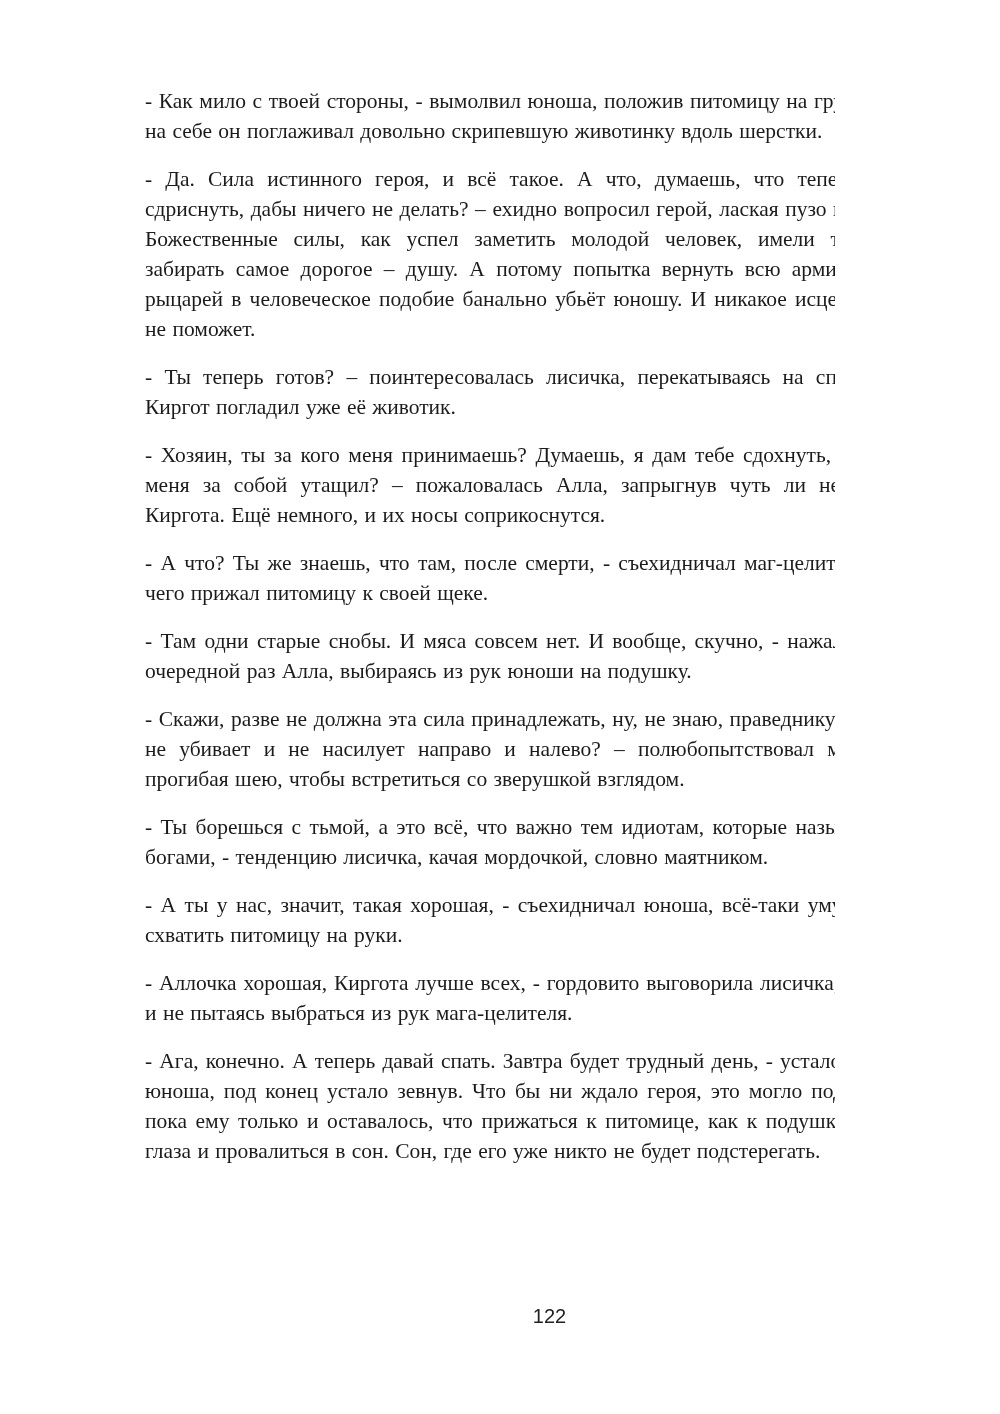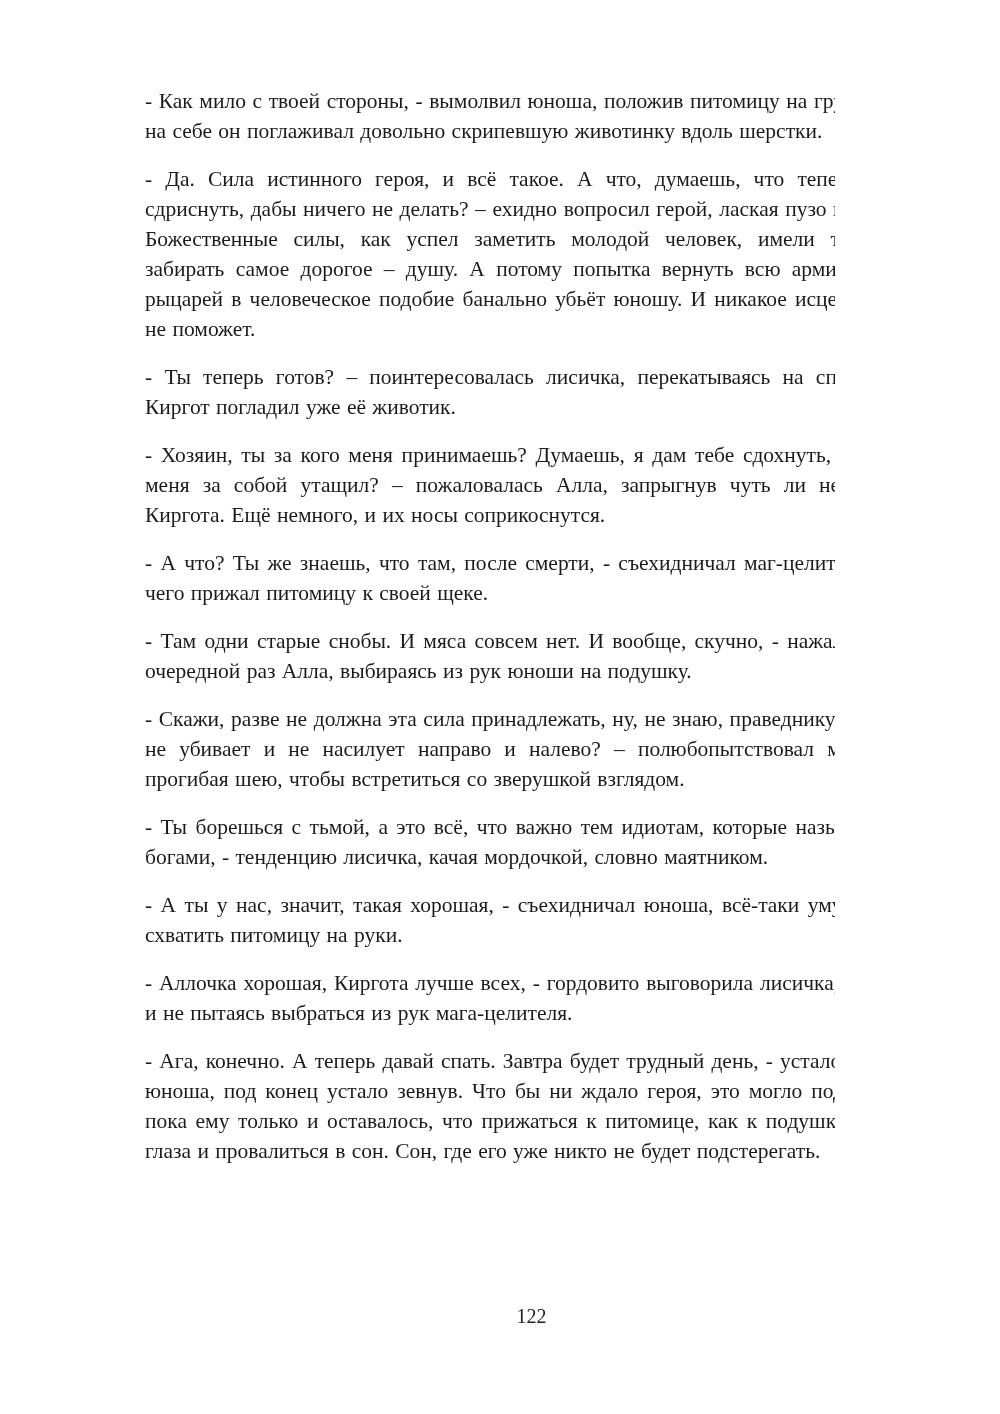--- a/index.html
+++ b/index.html
@@ -25,25 +25,25 @@
     font-size: 21.5px;
     line-height: 30px;
     color: #1b1b1b;
     text-align: justify;
     text-align-last: left;
     margin: 0 0 18px 0;
     word-spacing: 1px;
   }
   .page-number {
     position: absolute;
-    left: 138px;
+    left: 156px;
     top: 1305px;
     width: 787px;
     text-align: center;
-    font-family: Liberation Serif, serif;
+    font-family: Liberation Sans, sans-serif;
     font-size: 20px;
     color: #222222;
   }
 </style>
 </head>
 <body>
 
 <div class="page">
   <div class="text-block">
     <p>- Как мило с твоей стороны, - вымолвил юноша, положив питомицу на грудь. И уже на себе он поглаживал довольно скрипевшую животинку вдоль шерстки.</p>

